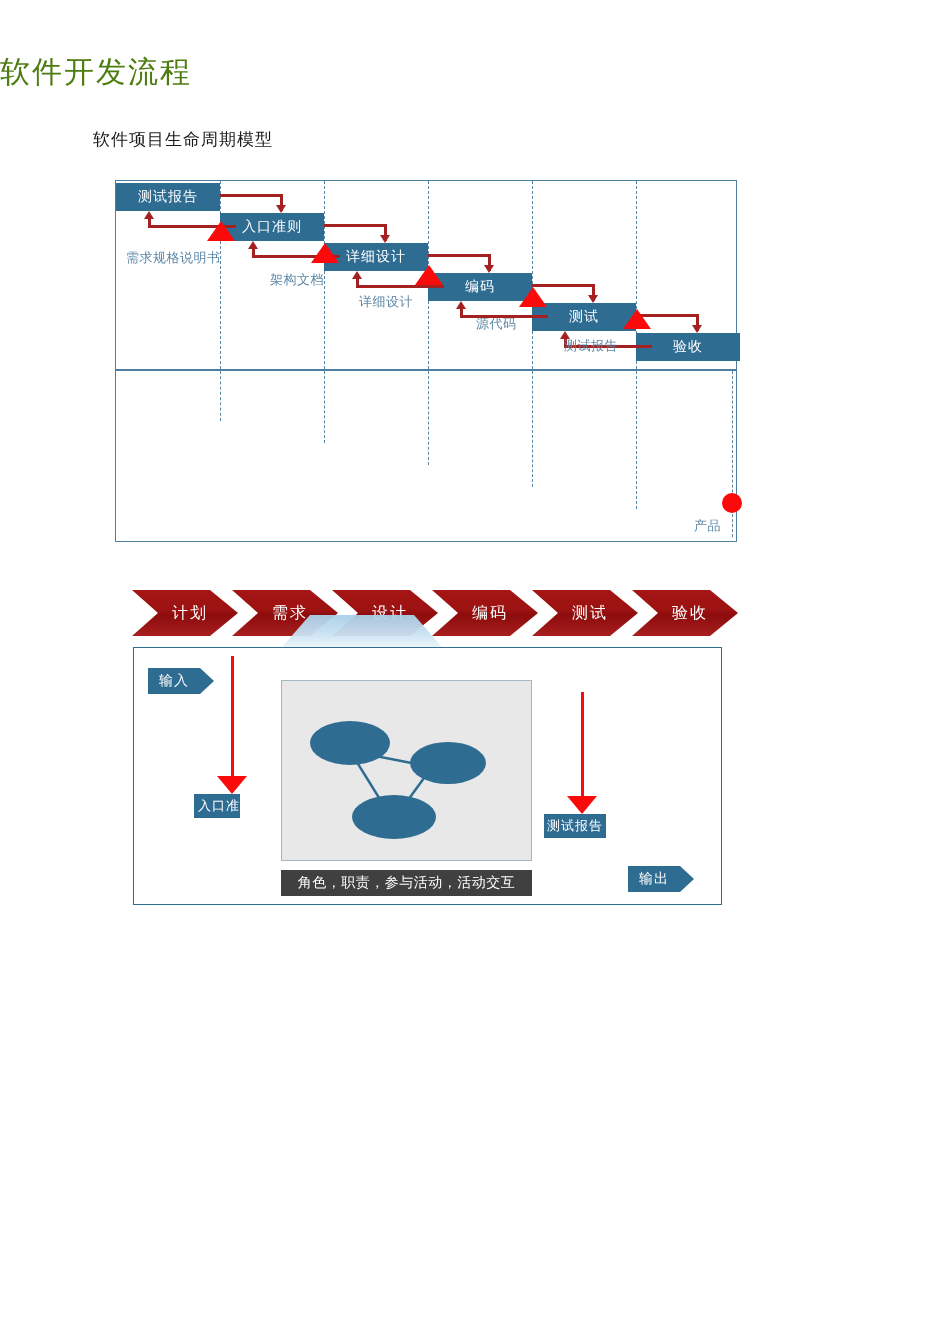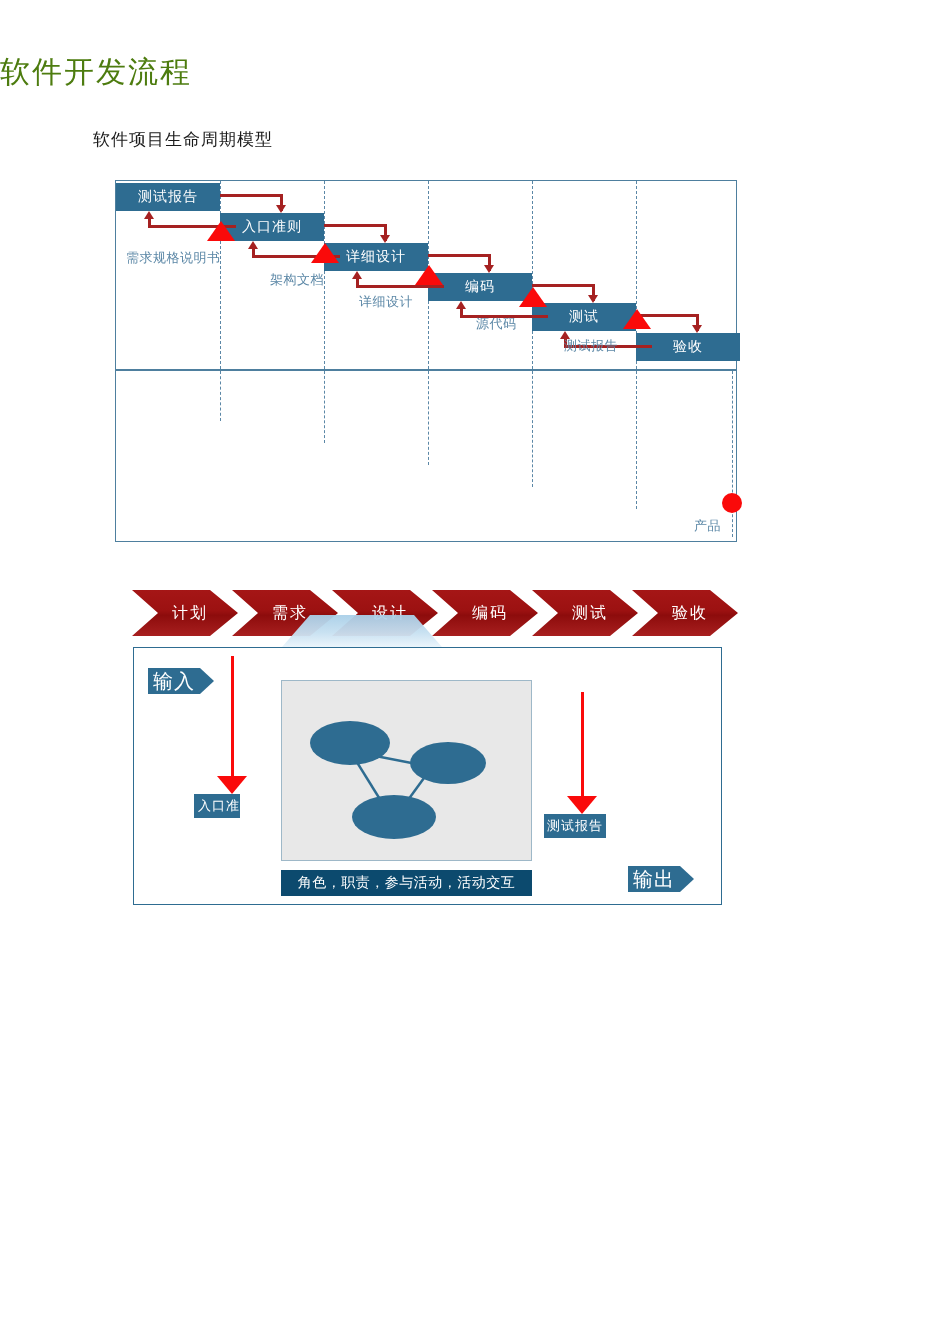--- a/index.html
+++ b/index.html
@@ -160,21 +160,21 @@
     width: 589px;
     height: 258px;
     border: 1.8px solid #2e6c91;
     box-sizing: border-box;
     background: #ffffff;
   }
   .banner {
     position: absolute;
     background: #2e6c91;
     color: #ffffff;
-    font-size: 20px;
+    font-size: 14px;
     line-height: 26px;
     height: 26px;
     text-align: center;
     letter-spacing: 1px;
     box-sizing: border-box;
   }
   .banner.arrow-right {
     clip-path: polygon(0 0, calc(100% - 14px) 0, 100% 50%, calc(100% - 14px) 100%, 0 100%);
     padding-right: 14px;
   }
@@ -210,21 +210,21 @@
     background: #e8e8e8;
     border: 1px solid #9eb8c8;
     box-sizing: border-box;
   }
   #roles-banner {
     position: absolute;
     left: 147px;
     top: 222px;
     width: 251px;
     height: 26px;
-    background: #0c4a6e;
+    background: #404040;
     color: #ffffff;
     font-size: 14px;
     line-height: 26px;
     text-align: center;
     letter-spacing: 0.5px;
   }
 </style>
 </head>
 <body>
 

